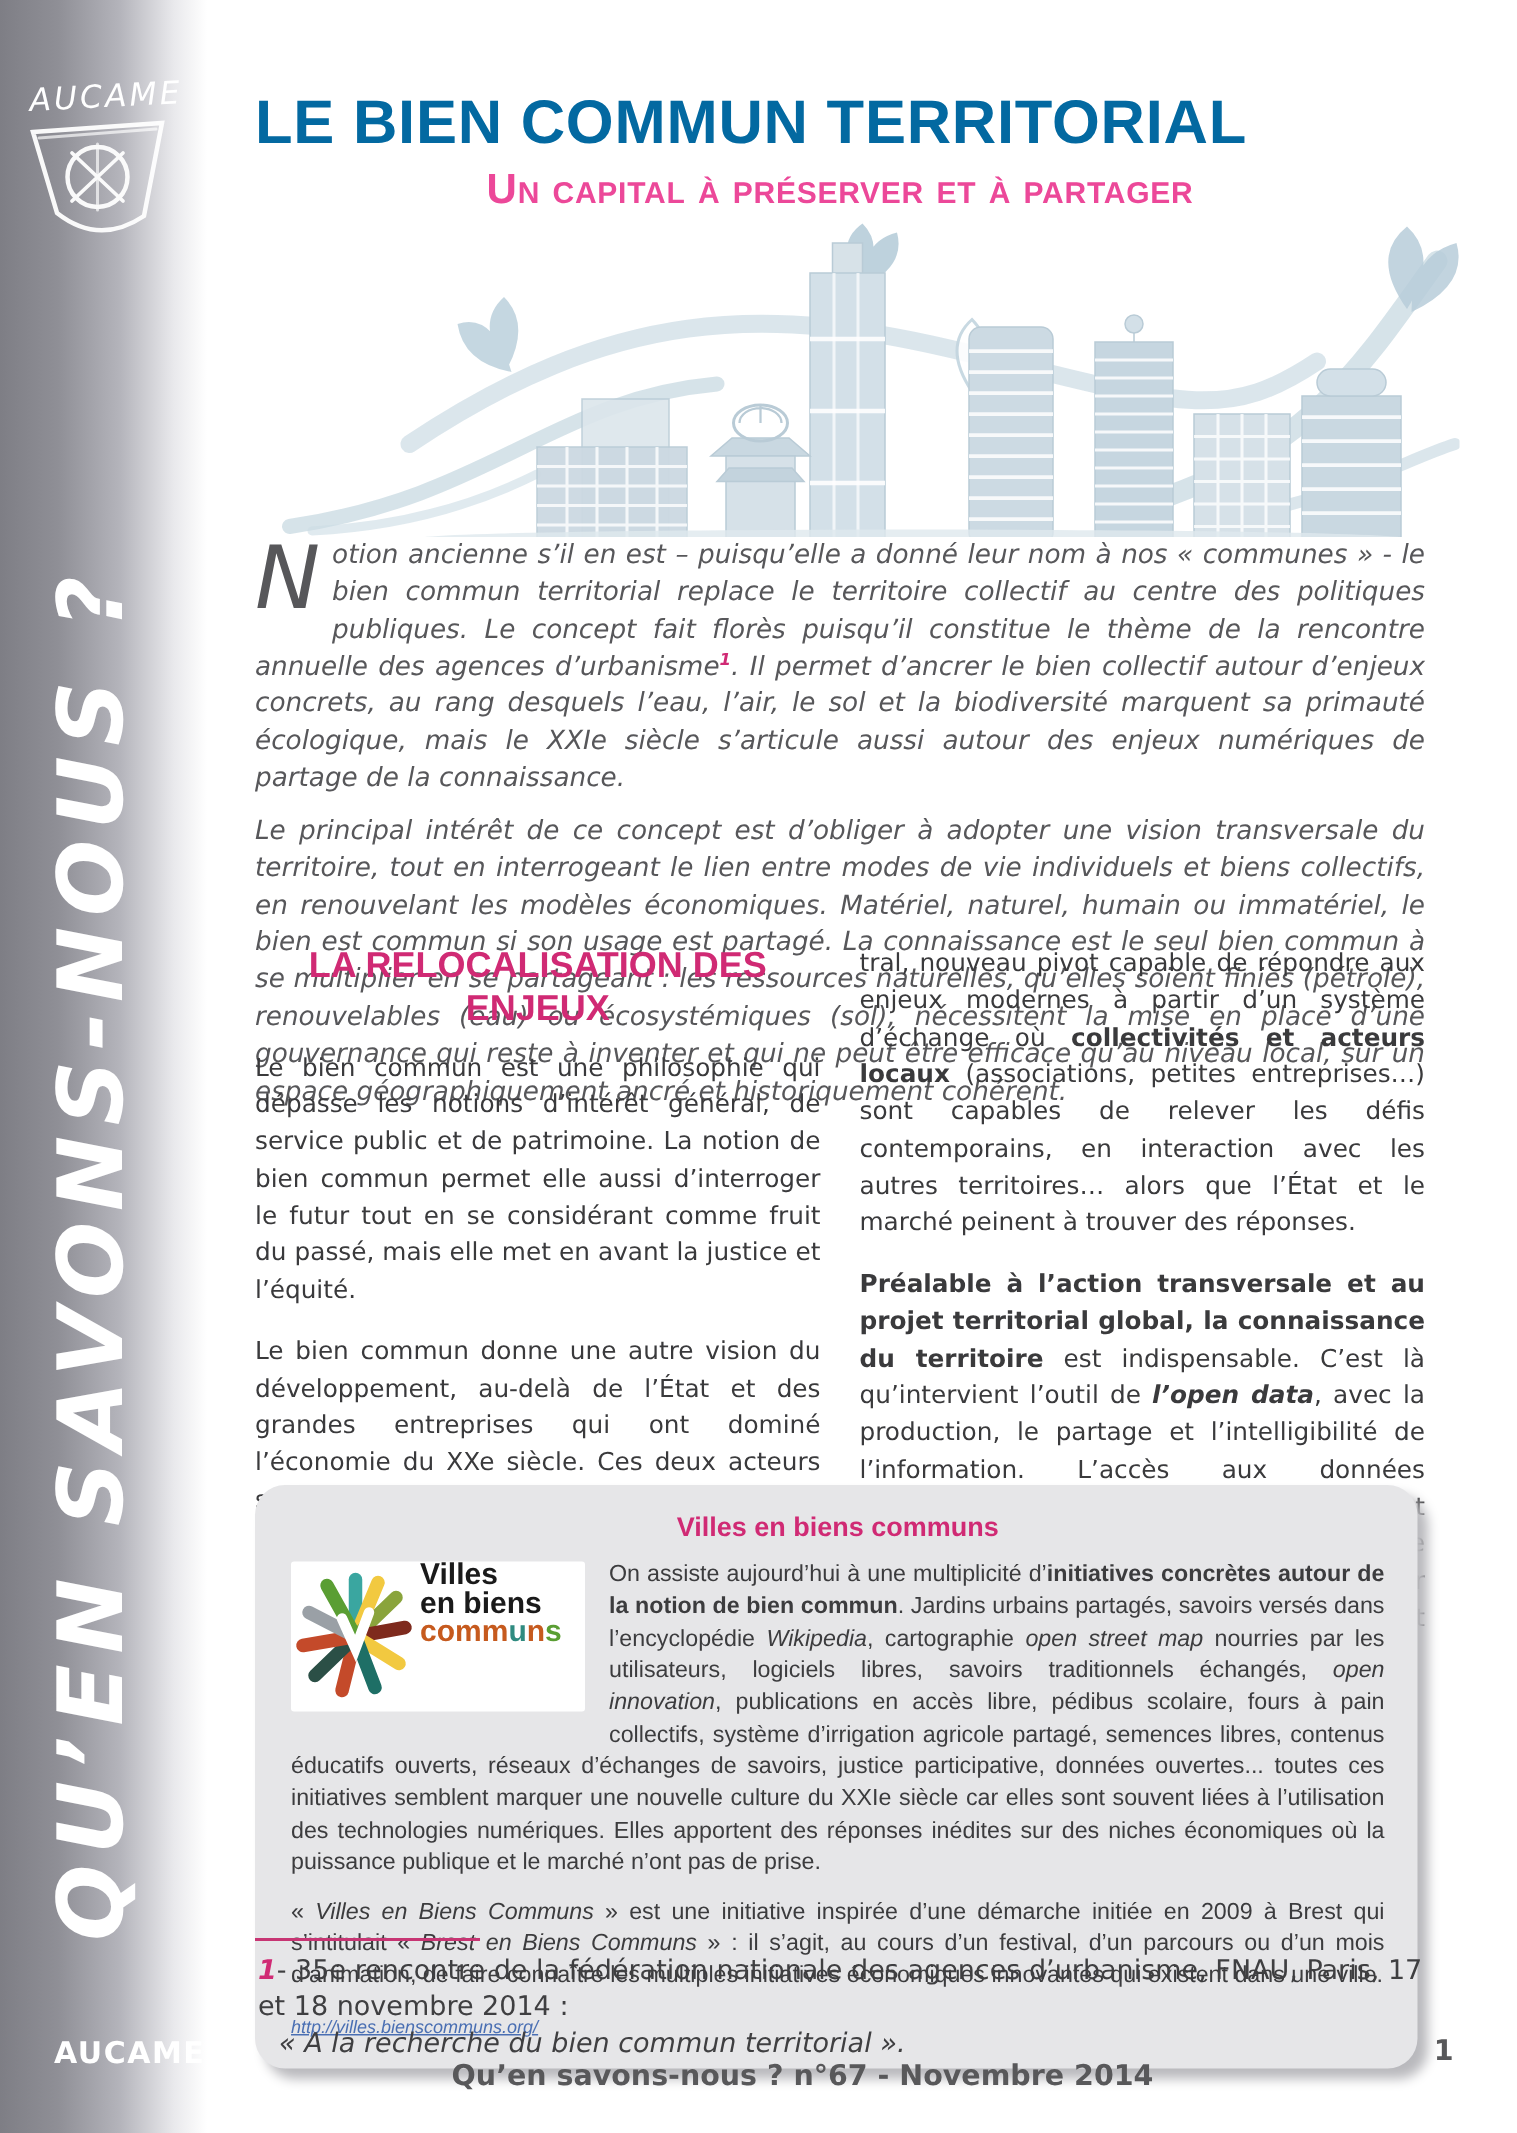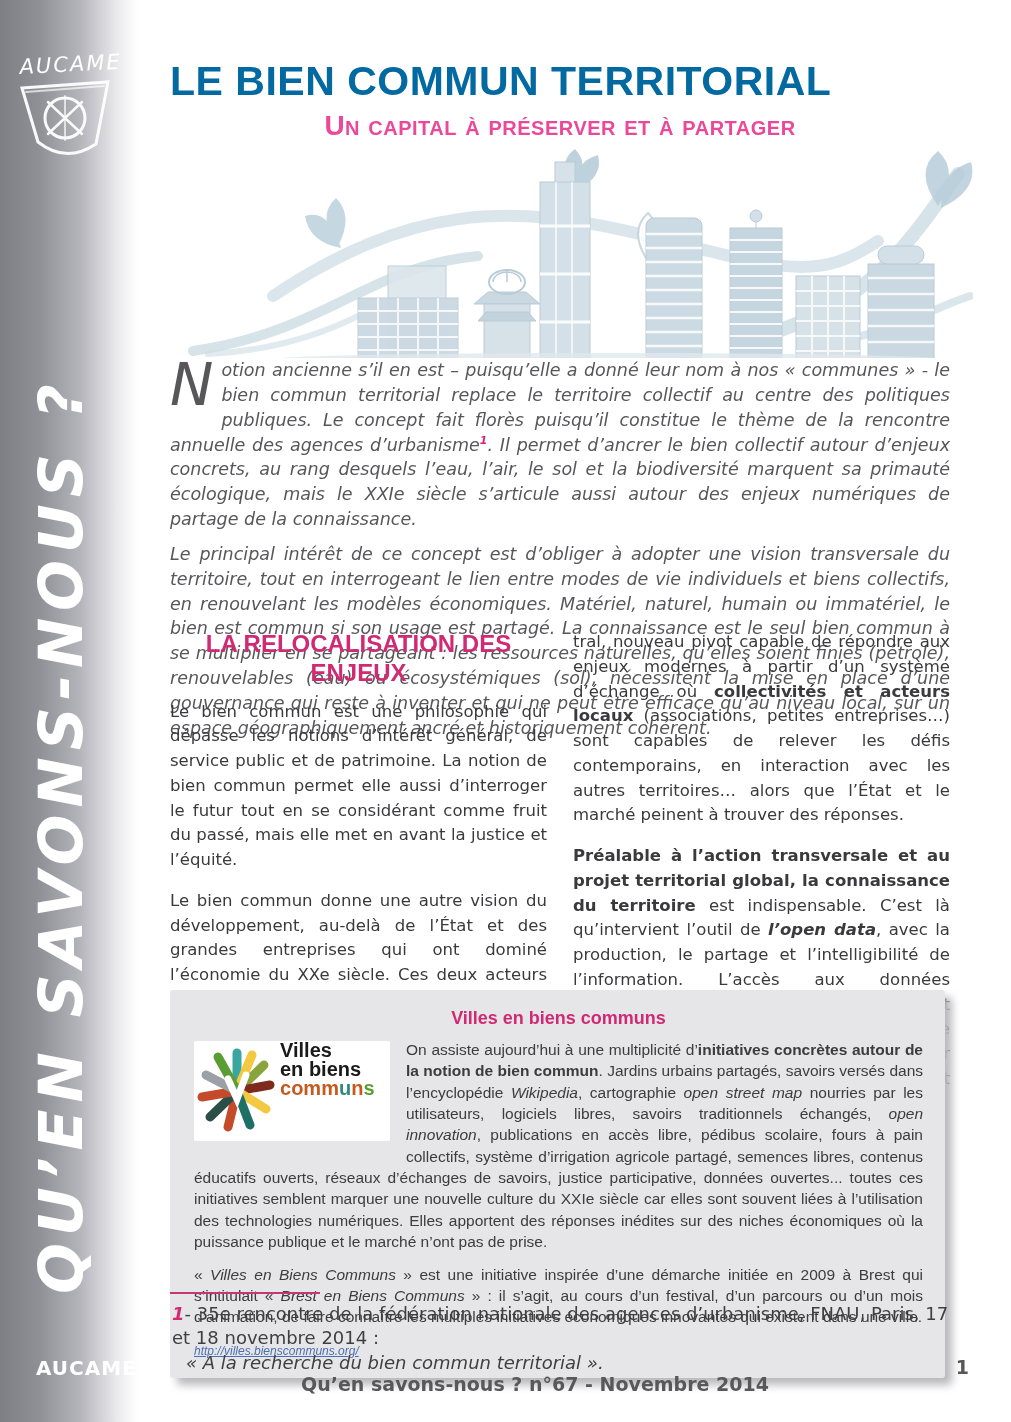--- a/index.html
+++ b/index.html
@@ -60,21 +60,21 @@
     font-family:"Liberation Sans",sans-serif;font-weight:bold;font-size:24px;color:#d02a74;
     text-align:center;margin:0 0 12px 0;line-height:1.2;
   }
   .col p{margin:0 0 16px 0;}
   .col-heading.mt{margin-top:22px;}
   b{font-weight:bold;}
   .bi{font-weight:bold;font-style:italic;}
   
   .info-box{
     position:absolute;left:170px;top:990px;width:775px;min-height:246px;
-    background:#e6e6e8;border-radius:3px;box-shadow:7px 7px 8px #b9b9bd;
+    background:#e6e6e8;border-radius:20px;box-shadow:7px 7px 8px #b9b9bd;
     padding:14px 22px 18px 24px;box-sizing:border-box;
     font-family:"Liberation Sans",sans-serif;font-size:15.5px;line-height:1.38;color:#3c3c3e;text-align:justify;
   }
   .box-title{
     text-align:center;font-weight:bold;font-size:18px;color:#d02a74;margin:2px 0 8px 0;
   }
   .vbc-logo{
     float:left;width:196px;height:100px;background:#ffffff;border-radius:2px;
     margin:2px 16px 6px 0;display:flex;
   }

